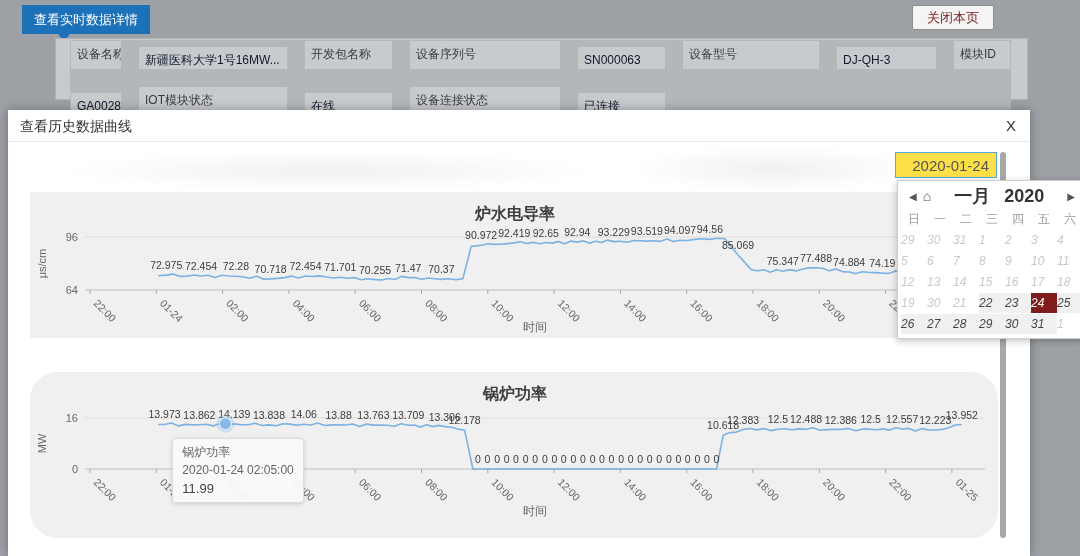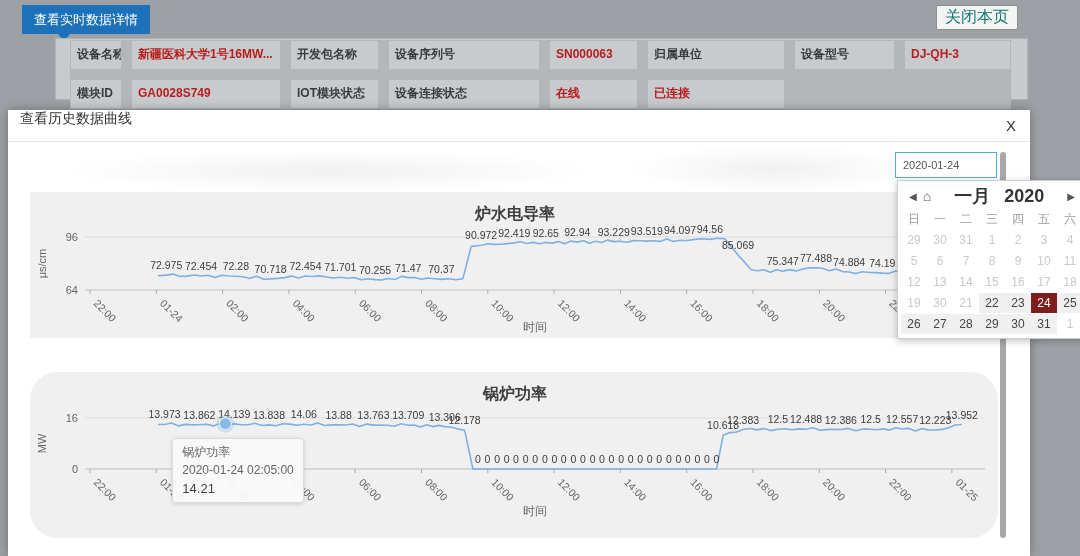--- a/index.html
+++ b/index.html
@@ -6,48 +6,48 @@
   #app{position:relative;width:1080px;height:556px;overflow:hidden;background:#9da0a4;}
   #app *{box-sizing:border-box;}
   svg text{font-family:"Liberation Sans","DejaVu Sans",sans-serif;}
 
   
   .tab{position:absolute;left:22px;top:5px;height:29px;padding:0 12px;background:#1d71b8;
        color:#fff;font-size:13px;line-height:29px;cursor:pointer;white-space:nowrap;}
   .tab:after{content:"";position:absolute;left:36px;top:100%;border:6px solid transparent;border-top:7px solid #1d71b8;}
 
   
-  .close-page{position:absolute;left:936px;top:5px;width:82px;height:25px;background:#f4f4f4;
-       border:1px solid #8f8f8f;border-radius:2px;font-size:16px;color:#0f766e;cursor:pointer;
+  .close-page{position:absolute;left:912px;top:5px;width:82px;height:25px;background:#f4f4f4;
+       border:1px solid #8f8f8f;border-radius:2px;font-size:13px;color:#7f1d1d;cursor:pointer;
        font-family:inherit;}
 
   
   .info-panel{position:absolute;left:55px;top:38px;width:973px;height:62px;background:#c8cbce;
        border:1px solid #b0b3b6;}
   .dtable{display:grid;grid-template-columns:50px 148px 87px 150px 87px 136px 99px auto;
-       grid-template-rows:28px 28px;gap:11px;background:#b4b7ba;border:1px solid #b4b7ba;
-       margin:1px 16px 1px 14px;font-weight:bold;}
+       grid-template-rows:28px 28px;gap:18px;background:#b4b7ba;border:1px solid #b4b7ba;
+       margin:1px 16px 1px 14px;}
   .dtable .cell{background:#c8cbce;font-size:12px;line-height:27px;padding:0 6px;
        white-space:nowrap;overflow:hidden;}
   .dtable .lbl{color:#3a3a3a;}
-  .dtable .val{color:#b91c1c;}
+  .dtable .val{color:#0f172a;margin-top:6px;}
 
   
   .modal{position:absolute;left:8px;top:110px;width:1022px;height:446px;background:#fff;
        box-shadow:0 0 10px rgba(0,0,0,.3);}
   .modal-head{position:relative;height:32px;border-bottom:1px solid #e7e7e7;}
-  .modal-title{position:absolute;left:12px;top:0;font-size:14px;color:#333;}
+  .modal-title{position:absolute;left:12px;top:8px;font-size:14px;color:#333;}
   .modal-close{position:absolute;right:14px;top:7px;font-size:15px;color:#333;cursor:pointer;}
   .smudge{position:absolute;background:radial-gradient(ellipse at center,rgba(165,165,165,.16),rgba(165,165,165,0) 70%);}
   .s1{left:50px;top:40px;width:540px;height:42px;}
   .s2{left:620px;top:35px;width:290px;height:48px;}
 
   
   .date-input{position:absolute;left:895px;top:152px;width:102px;height:26px;border:1px solid #55a8da;
-       background:#ffffff;font-size:11px;color:#555;padding:0 7px;outline:none;font-family:inherit;}
+       background:#fde047;font-size:15px;color:#555;padding:0 7px;outline:none;font-family:inherit;text-align:right;}
 
   
   .chart-panel{position:absolute;background:#f0f0f0;}
   #chart0{left:30px;top:192px;width:968px;height:146px;}
   #chart1{left:30px;top:372px;width:968px;height:166px;border-radius:27px;}
 
   
   .tooltip{position:absolute;background:rgba(249,249,249,.96);border:1px solid #dcdcdc;border-radius:4px;
        padding:4px 9px;font-size:12px;color:#666;line-height:1.5;box-shadow:0 1px 4px rgba(0,0,0,.15);
        white-space:nowrap;z-index:4;}
@@ -60,22 +60,22 @@
   
   .calendar{position:absolute;left:897px;top:180px;width:190px;background:#fff;border:1px solid #cfcfcf;
        box-shadow:0 2px 7px rgba(0,0,0,.25);padding:3px;z-index:6;}
   .cal-nav{display:flex;align-items:center;height:24px;padding:0 5px;}
   .cal-btn{color:#555;font-size:10px;cursor:pointer;padding:0 3px;}
   .cal-btn.home{font-size:14px;line-height:14px;}
   .cal-month{flex:1;text-align:center;font-size:18px;color:#333;}
   .cal-month b{font-weight:bold;margin:0 7px;cursor:pointer;}
   .cal-weekdays,.cal-days{display:grid;grid-template-columns:repeat(7,26px);}
   .cal-weekdays span{height:22px;line-height:22px;text-align:center;font-size:12px;color:#999;}
-  .cal-day{height:20px;line-height:20px;margin-bottom:1px;text-align:center;font-size:12px;color:#444;
-       background:#f0f0f0;cursor:pointer;}
+  .cal-day{height:20px;line-height:20px;margin-bottom:1px;text-align:left;font-size:12px;color:#444;
+       background:#f0f0f0;cursor:pointer;font-style:italic;}
   .cal-day.muted{color:#c9c9c9;background:#fff;}
   .cal-day.selected{background:#7f1d1d;color:#fff;}
 </style>
 </head>
 <body>
 
 <div id="app">
 
   <div class="tab">
     <span>查看实时数据详情</span>
@@ -83,28 +83,27 @@
 
   <button class="close-page">关闭本页</button>
 
   <div class="info-panel">
     <div class="dtable">
         <div class="cell lbl">设备名称</div>
         <div class="cell val">新疆医科大学1号16MW...</div>
         <div class="cell lbl">开发包名称</div>
         <div class="cell lbl">设备序列号</div>
         <div class="cell val">SN000063</div>
-        <div class="cell lbl">归属单位</div>
         <div class="cell lbl">设备型号</div>
         <div class="cell val">DJ-QH-3</div>
         <div class="cell lbl">模块ID</div>
         <div class="cell val">GA0028S749</div>
         <div class="cell lbl">IOT模块状态</div>
+        <div class="cell val">在线</div>
         <div class="cell lbl">设备连接状态</div>
-        <div class="cell val">在线</div>
         <div class="cell val">已连接</div>
       </div>
   </div>
 
   <div class="modal">
     <div class="modal-head">
       <span class="modal-title">查看历史数据曲线</span>
       <span class="modal-close">X</span>
     </div>
     <div class="smudge s1"></div>
@@ -254,21 +253,21 @@
         <text x="810.8475" y="51.519625000000005" text-anchor="middle" font-size="10.5" fill="#3c3c3c">12.386</text>
         <text x="840.6825" y="51.15625" text-anchor="middle" font-size="10.5" fill="#3c3c3c">12.5</text>
         <text x="872.175" y="50.9745625" text-anchor="middle" font-size="10.5" fill="#3c3c3c">12.557</text>
         <text x="905.3249999999999" y="52.0391875" text-anchor="middle" font-size="10.5" fill="#3c3c3c">12.223</text>
         <text x="931.845" y="46.528" text-anchor="middle" font-size="10.5" fill="#3c3c3c">13.952</text>
         <circle cx="195.35145" cy="51.705625" r="9" fill="#7cb1e2" opacity="0.28"></circle>
         <circle cx="195.35145" cy="51.705625" r="6" fill="#87b9e8" stroke="#d9eafa" stroke-width="1.2"></circle>
       </svg><div class="tooltip" style="left: 142.351px; top: 65.7056px;">
         <div>锅炉功率</div>
         <div>2020-01-24 02:05:00</div>
-        <div class="tt-val">14.21</div>
+        <div class="tt-val">11.99</div>
       </div></div>
 
   <div class="scrollbar-thumb"></div>
 
   <div class="calendar">
     <div class="cal-nav">
       <span class="cal-btn">◀</span>
       <span class="cal-btn home">⌂</span>
       <span class="cal-month"><b>一月</b><b>2020</b></span>
       <span class="cal-btn">▶</span>

